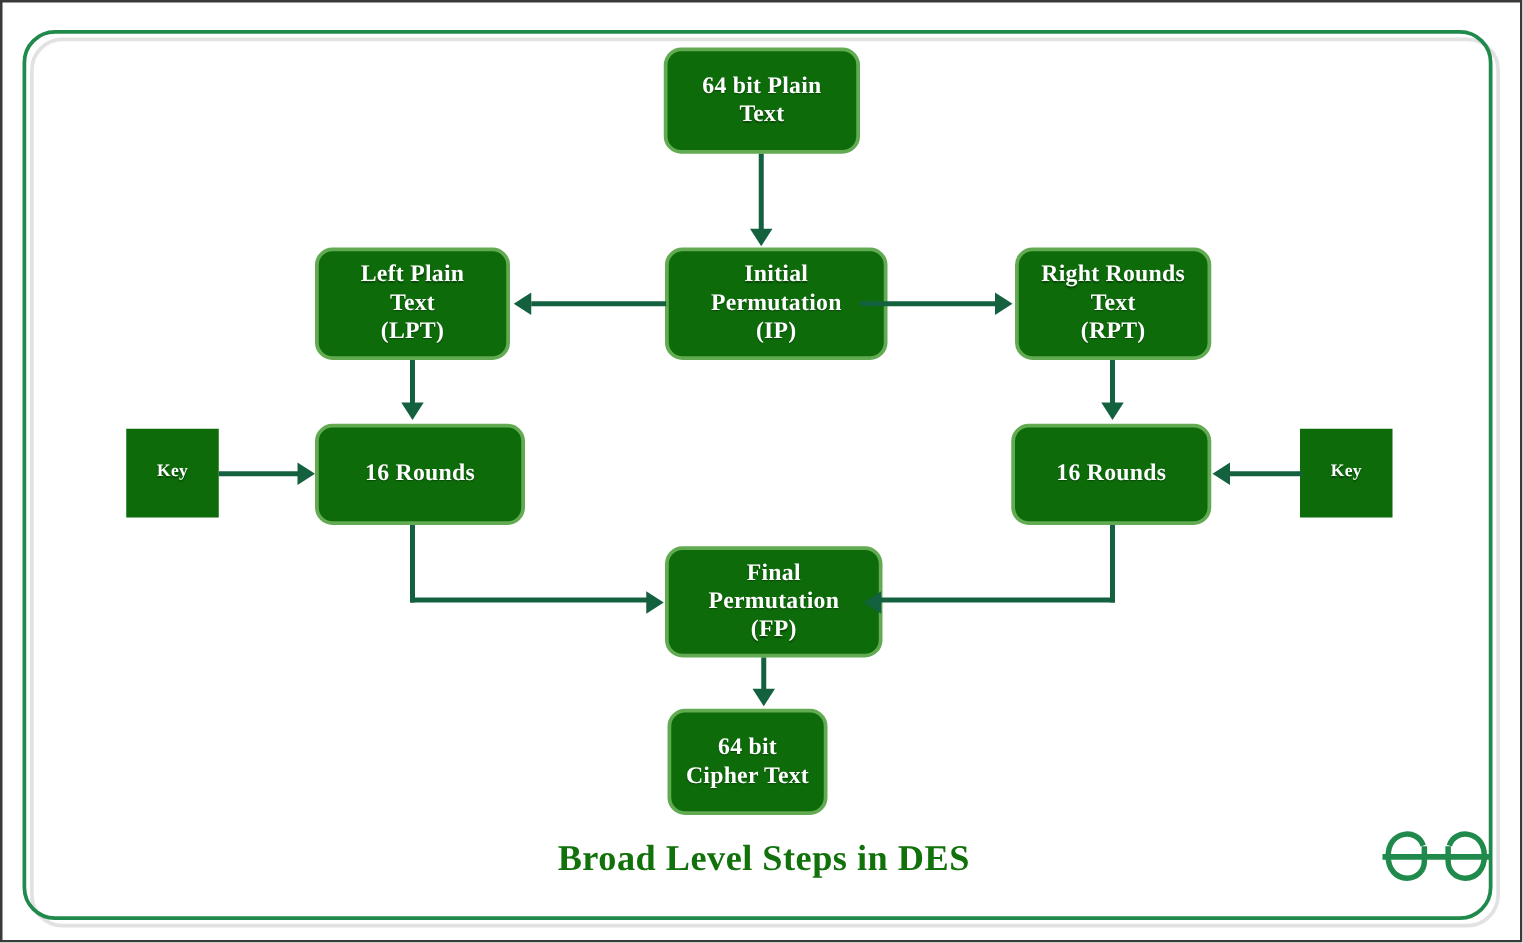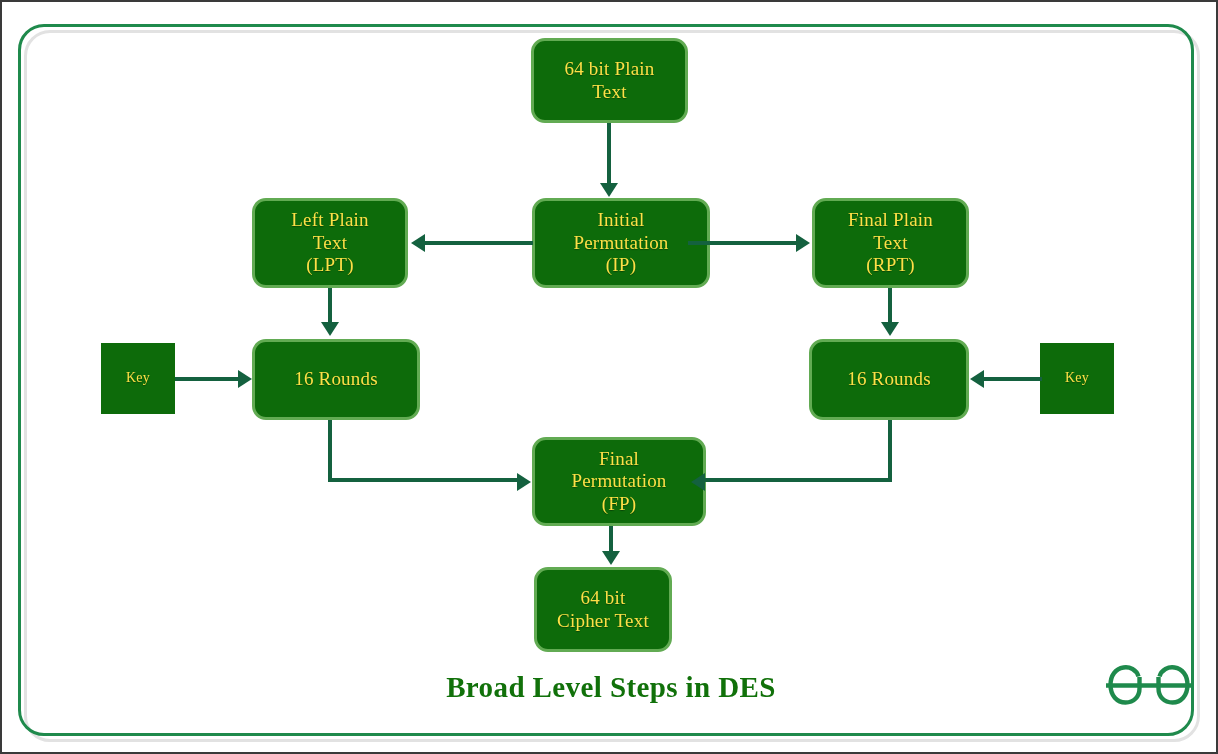--- a/index.html
+++ b/index.html
@@ -41,22 +41,22 @@
     border-radius: 26px;
     box-sizing: border-box;
   }
 
   .node {
     position: absolute;
     box-sizing: border-box;
     background: #0d6b0a;
     border: 3px solid #62ab53;
     border-radius: 14px;
-    color: #fde047;
-    font-weight: normal;
+    color: #ffffff;
+    font-weight: bold;
     font-size: 19px;
     line-height: 1.18;
     display: flex;
     align-items: center;
     justify-content: center;
     text-align: center;
     letter-spacing: 0.2px;
     text-shadow: 0 1px 1px rgba(0,0,0,0.35);
     padding: 2px 6px;
   }
@@ -150,21 +150,21 @@
 (IP)</span>
   </div>
 
   <div class="node" style="left:250px; top:196px; width:156px; height:90px;">
     <span class="lines">Left Plain
 Text
 (LPT)</span>
   </div>
 
   <div class="node" style="left:810px; top:196px; width:157px; height:90px;">
-    <span class="lines">Final Plain
+    <span class="lines">Right Rounds
 Text
 (RPT)</span>
   </div>
 
   <div class="node key-node" style="left:99px; top:341px; width:74px; height:71px;">
     <span class="lines">Key</span>
   </div>
 
   <div class="node key-node" style="left:1038px; top:341px; width:74px; height:71px;">
     <span class="lines">Key</span>
@@ -177,21 +177,21 @@
   <div class="node" style="left:807px; top:337px; width:160px; height:81px;">
     <span class="lines">16 Rounds</span>
   </div>
 
   <div class="node" style="left:530px; top:435px; width:174px; height:89px;">
     <span class="lines">Final
 Permutation
 (FP)</span>
   </div>
 
-  <div class="node" style="left:532px; top:565px; width:138px; height:85px;">
+  <div class="node" style="left:532px; top:565px; width:128px; height:85px;">
     <span class="lines">64 bit
 Cipher Text</span>
   </div>
 
   <div class="conn v" style="left:605px; top:121px; height:62px;"></div>
   <div class="arrowhead down" style="left:598px; top:181px;"></div>
 
   <div class="conn h" style="left:423px; top:239px; width:108px;"></div>
   <div class="arrowhead left" style="left:409px; top:232px;"></div>
 

